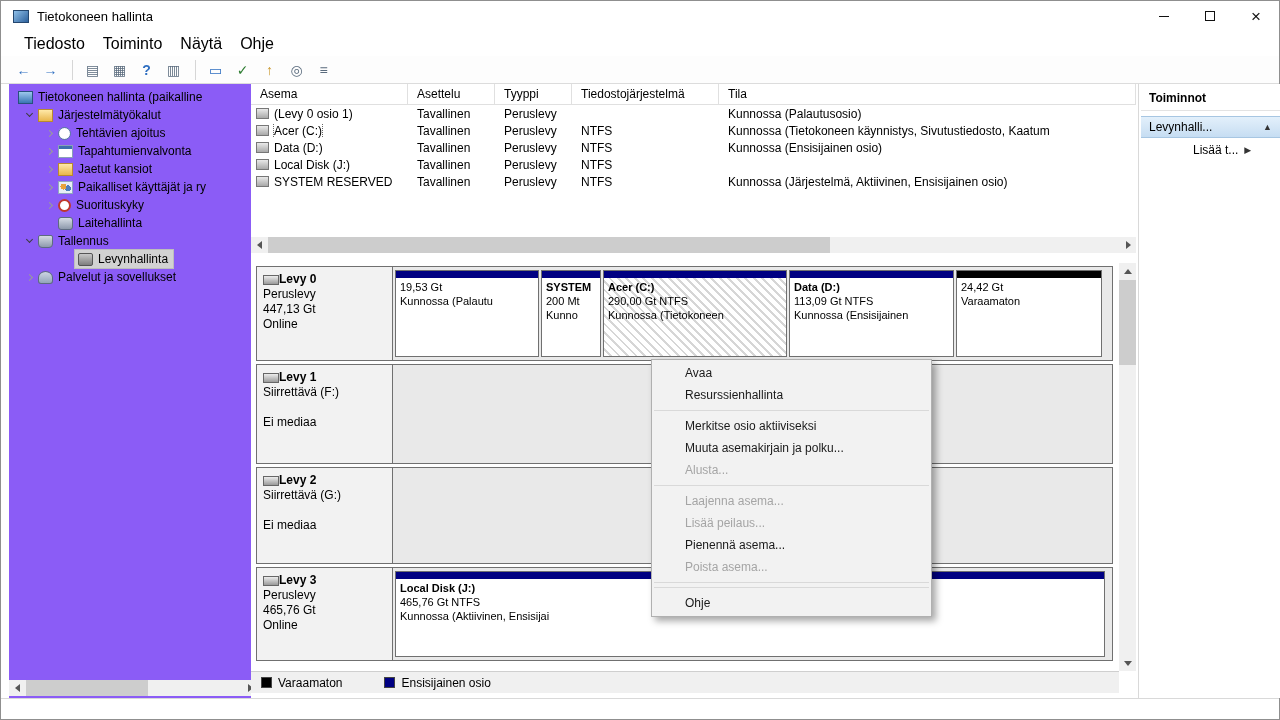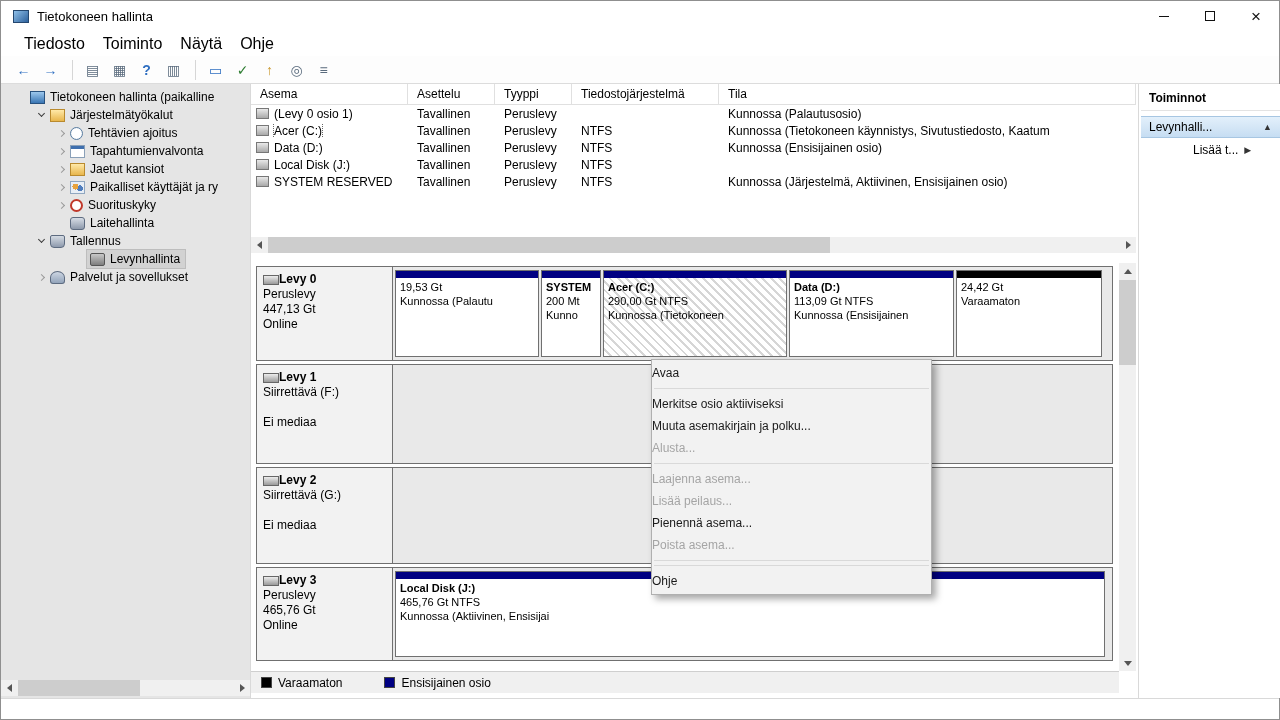--- a/index.html
+++ b/index.html
@@ -23,21 +23,21 @@
 
   
   .toolbar { position:absolute; top:55px; left:0; right:0; height:28px; display:flex; align-items:center; background:#fdfdfd; border-bottom:1px solid #dcdcdc; padding-left:10px; }
   .tbi { width:25px; height:22px; display:flex; align-items:center; justify-content:center; font-size:14px; color:#5a6b7d; margin-right:2px; }
   .tbi.blue { color:#2f6fc1; font-weight:bold; }
   .tbi.gold { color:#c9962a; }
   .tbi.green { color:#2e7d32; font-weight:bold; }
   .tb-sep { width:1px; height:20px; background:#d6d6d6; margin:0 7px; flex:none; }
 
   
-  .tree-panel { position:absolute; top:83px; left:0; width:250px; height:614px; background:#e5e5e5; border-right:1px solid #d9d9d9; overflow:hidden;padding-left:20px; }
+  .tree-panel { position:absolute; top:83px; left:8px; width:250px; height:614px; background:#8b5cf6; border-right:1px solid #d9d9d9; overflow:hidden; }
   .tree { padding-top:4px; }
   .titem { height:18px; display:flex; align-items:center; font-size:12px; white-space:nowrap; }
   .chev-box { width:12px; height:12px; display:flex; align-items:center; justify-content:center; flex:none; }
   .chev { width:5px; height:5px; border-right:1px solid #9a9a9a; border-bottom:1px solid #9a9a9a; transform:rotate(-45deg); }
   .chev.open { border-color:#3c3c3c; transform:rotate(45deg); margin-top:-3px; }
   .sel-wrap { display:flex; align-items:center; height:18px; padding-right:5px; }
   .titem.selected .sel-wrap { background:#d2d2d2; outline:1px solid #bdbdbd;margin-left:20px; }
   .ic { width:15px; height:13px; margin:0 5px 0 3px; flex:none; position:relative; }
   .ic-computer { border:1px solid #28517e; background:linear-gradient(#9cc7ec,#3a76b4); }
   .ic-tools { background:linear-gradient(#ffe9a8,#e8b64c); border:1px solid #b98a2e; }
@@ -117,21 +117,21 @@
   .ap-sep { height:1px; background:#e3e3e3; margin-bottom:5px; }
   .ap-group { height:22px; display:flex; align-items:center; padding:0 8px; background:linear-gradient(#e3f0fb,#c6ddf2); border-top:1px solid #a7c6e2; border-bottom:1px solid #a7c6e2; }
   .ap-group .gl-arrow { margin-left:auto; font-size:9px; color:#333; }
   .ap-more { height:24px; display:flex; align-items:center; padding-left:52px; }
   .ap-more .gl-arrow { margin-left:6px; font-size:9px; color:#333; }
 
   .bottom-line { position:absolute; left:0; right:0; top:697px; height:1px; background:#d9d9d9; }
 
   
   .cmenu { position:absolute; left:650px; top:358px; width:281px; background:#f2f2f2; border:1px solid #b0b0b0; box-shadow:4px 4px 7px rgba(0,0,0,0.35); padding:2px 0; z-index:50; font-size:12px; }
-  .mi { height:22px; line-height:22px; color:#1a1a1a; white-space:nowrap; }
+  .mi { height:22px; line-height:22px; padding-left:33px; color:#1a1a1a; white-space:nowrap; }
   .mi.disabled { color:#a5a5a5; }
   .msep { height:1px; background:#d9d9d9; margin:4px 2px; }
 </style>
 </head>
 <body>
 
 <div class="window">
 
   <div class="titlebar">
     <span class="app-icon"></span>
@@ -502,20 +502,21 @@
     <div class="ap-more">
       <span>Lisää t...</span>
       <span class="gl-arrow">▶</span>
     </div>
   </div>
 
   <div class="bottom-line"></div>
 
   <div class="cmenu">
     <div class="mi">Avaa</div>
+    <div class="mi">Resurssienhallinta</div>
     <div class="msep"></div>
     <div class="mi">Merkitse osio aktiiviseksi</div>
     <div class="mi">Muuta asemakirjain ja polku...</div>
     <div class="mi disabled">Alusta...</div>
     <div class="msep"></div>
     <div class="mi disabled">Laajenna asema...</div>
     <div class="mi disabled">Lisää peilaus...</div>
     <div class="mi">Pienennä asema...</div>
     <div class="mi disabled">Poista asema...</div>
     <div class="msep"></div>

